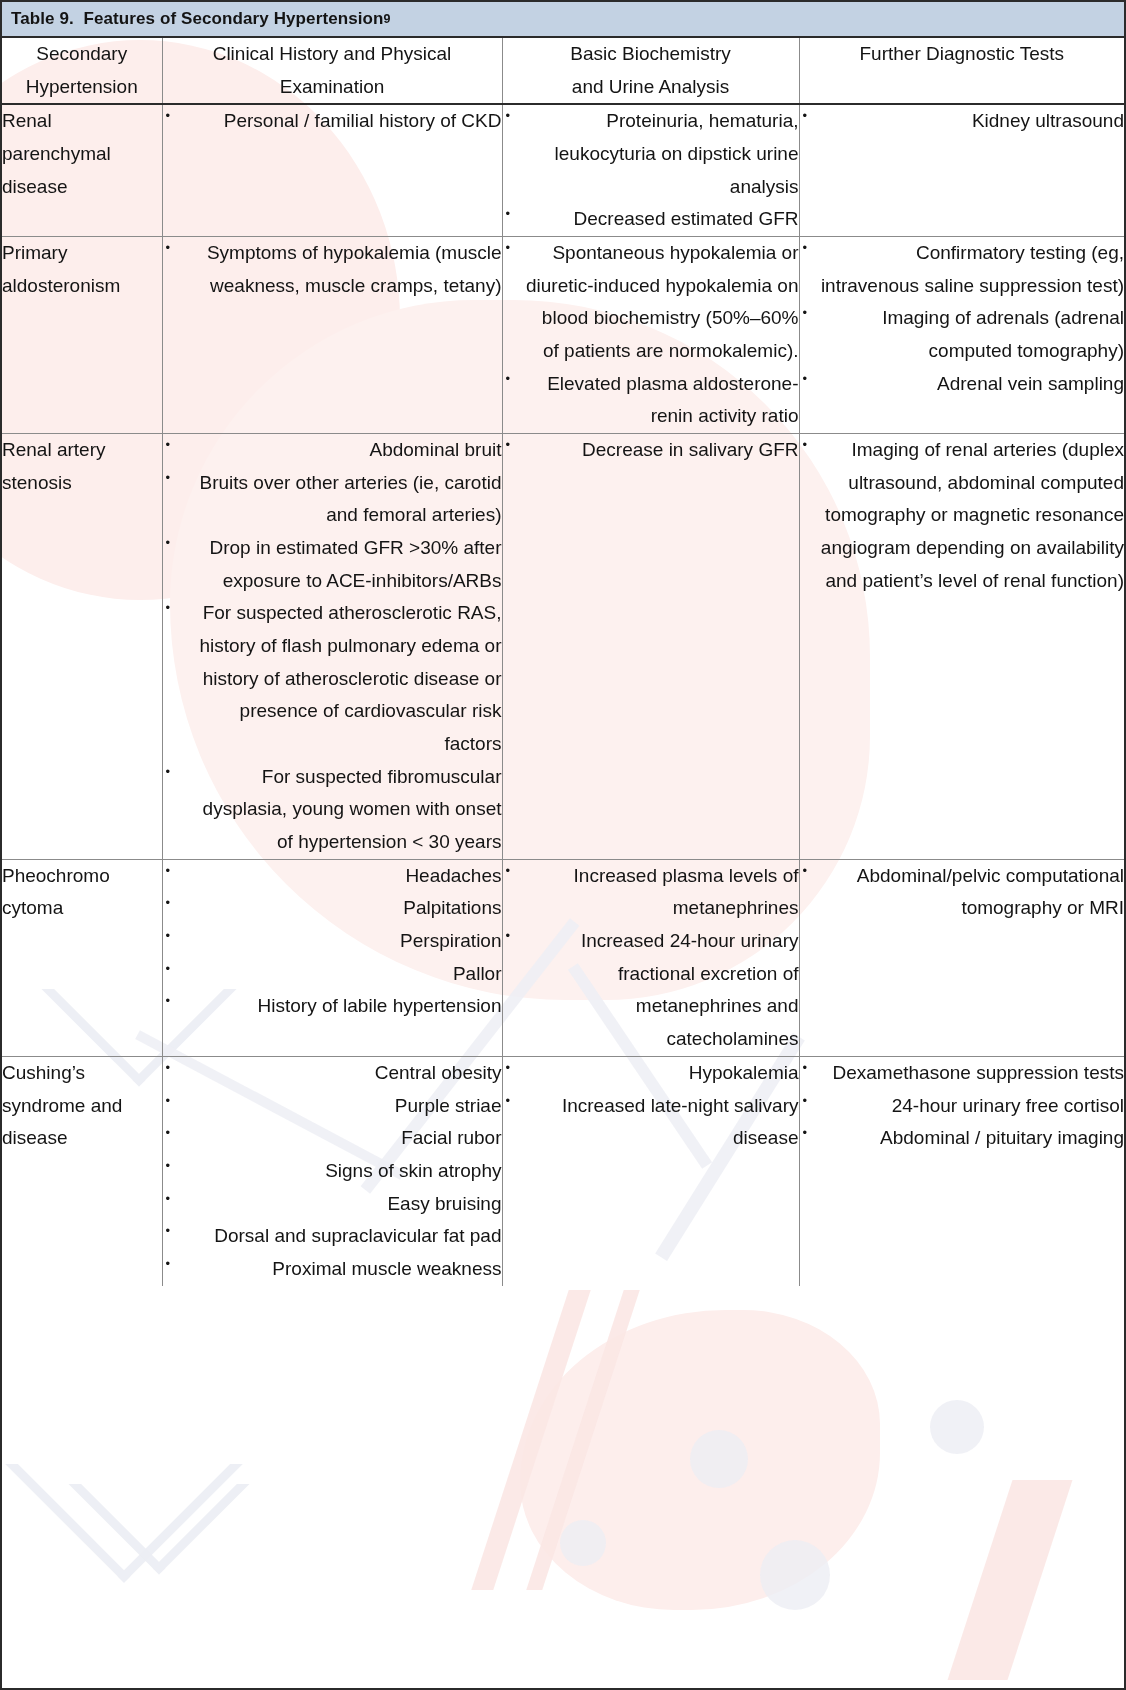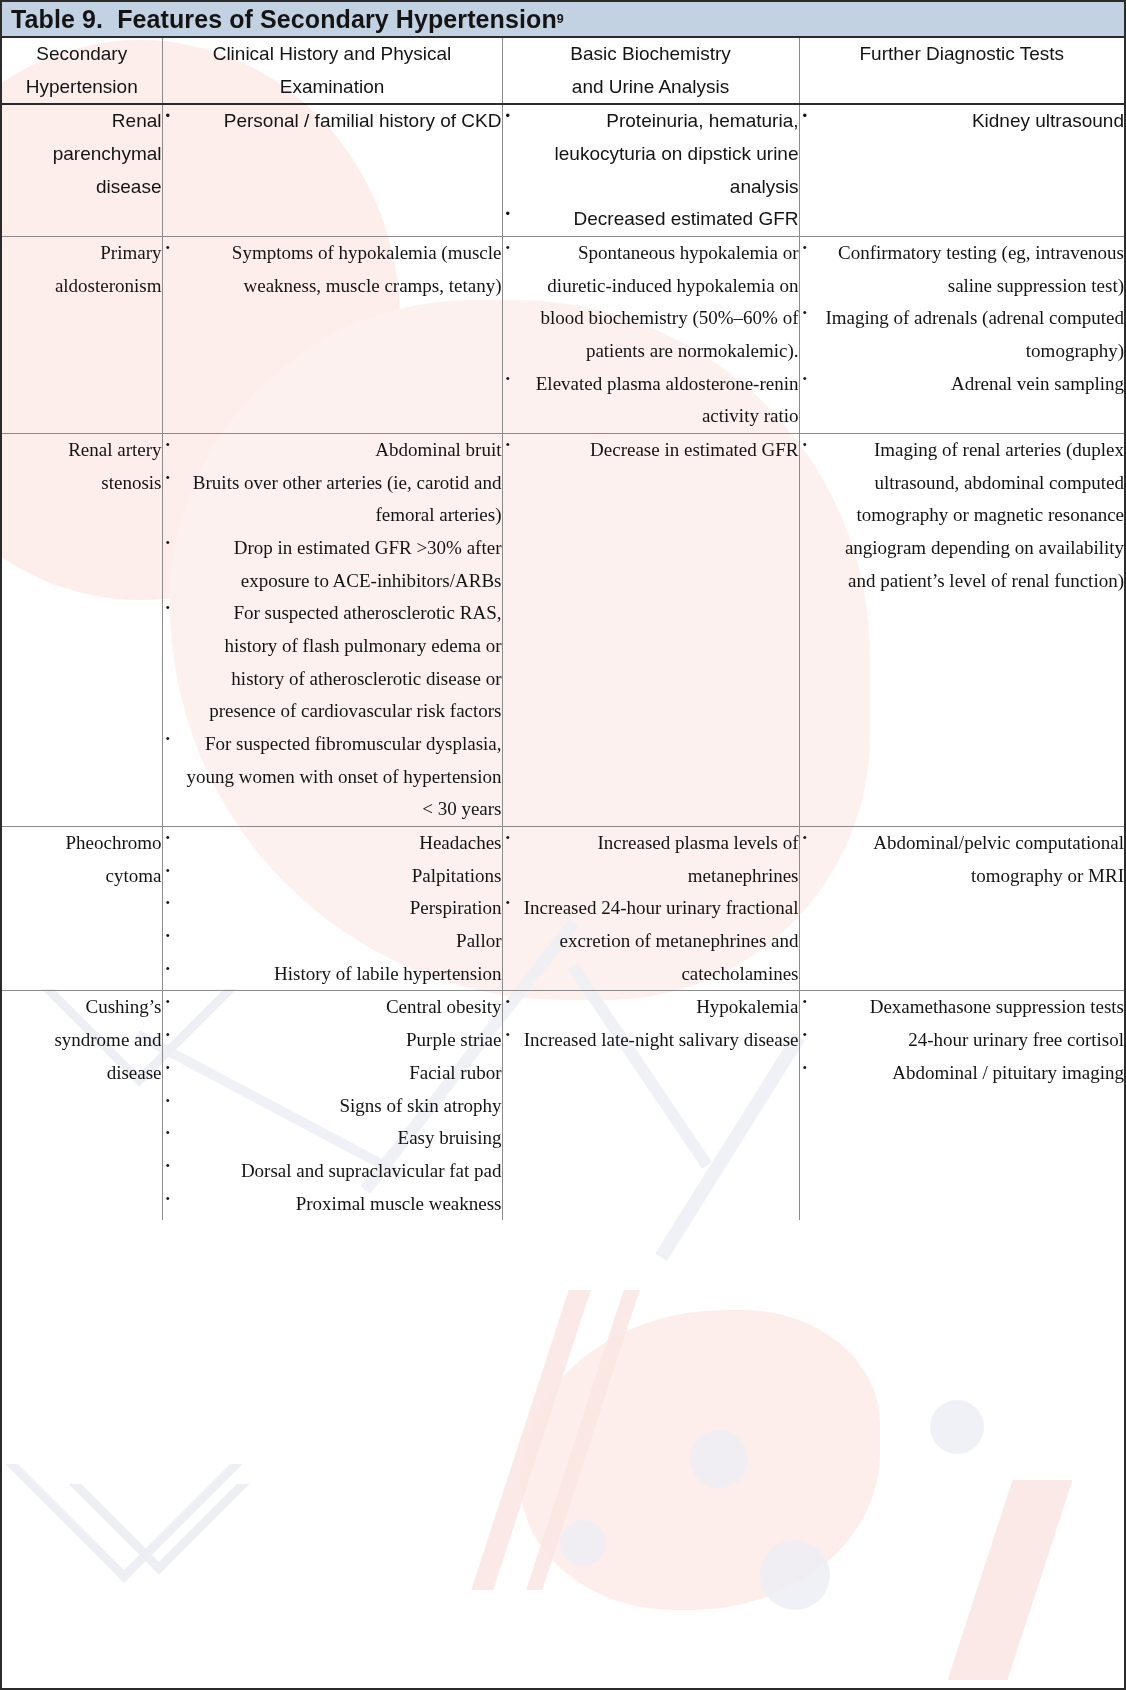--- a/index.html
+++ b/index.html
@@ -73,21 +73,21 @@
   #table-title-bar {
     background: #c3d2e3;
     border-bottom: 2px solid #2b2b2b;
     height: 36px;
     display: flex;
     align-items: center;
     padding-left: 9px;
     box-sizing: border-box;
   }
   #table-title-bar .title-text {
-    font-size: 25px;
+    font-size: 17px;
     font-weight: bold;
     letter-spacing: .1px;
     white-space: pre;
   }
   #table-title-bar .title-sup {
     font-size: 12.5px;
     font-weight: bold;
     vertical-align: super;
     line-height: 0;
   }
@@ -118,28 +118,28 @@
     text-align: center;
     font-weight: normal;
     font-size: 19px;
     line-height: 1.72;
     padding: 6px 8px 8px 8px;
     border-bottom: 2px solid #2b2b2b;
   }
   thead th .hdr-line { display: block; }
 
   tbody tr { }
-  tbody tr + tr td { border-top: 1.6px solid #8b8b8b; font-family: Liberation Serif, serif; }
+  tbody tr + tr td { border-top: 1.6px solid #8b8b8b; }
 
   td.rowhead {
     font-size: 19px;
     line-height: 1.72;
     padding: 7px 4px 10px 11px;
   }
-  td.rowhead .rh-line { display: block; white-space: pre; text-align: right; }
+  td.rowhead .rh-line { display: block; white-space: pre; }
 
   td.bulletcell {
     padding: 7px 8px 10px 8px;
   }
   ul.bullets {
     margin: 0;
     padding: 0;
     list-style: none;
     text-align: right;
   }
@@ -274,21 +274,21 @@
             <ul class="bullets">
               <li>Abdominal bruit</li>
               <li>Bruits over other arteries (ie, carotid  and femoral arteries)</li>
               <li>Drop in estimated GFR &gt;30% after  exposure to ACE-inhibitors/ARBs</li>
               <li>For suspected atherosclerotic RAS, history of flash  pulmonary edema  or history of atherosclerotic disease   or presence of cardiovascular risk factors</li>
               <li>For suspected fibromuscular dysplasia, young women  with onset of hypertension &lt; 30 years</li>
             </ul>
           </td>
           <td class="bulletcell">
             <ul class="bullets">
-              <li>Decrease in estimated GFR</li>
+              <li>Decrease in salivary GFR</li>
             </ul>
           </td>
           <td class="bulletcell">
             <ul class="bullets">
               <li>Imaging of renal arteries (duplex ultrasound, abdominal computed tomography or magnetic resonance angiogram depending on availability and patient’s level of renal function)</li>
             </ul>
           </td>
         </tr>
         <tr>
           <td class="rowhead">

